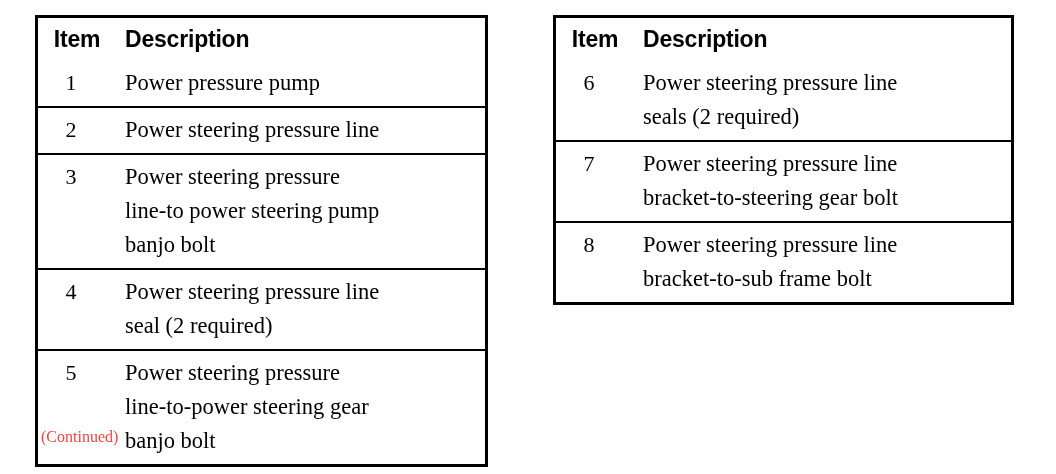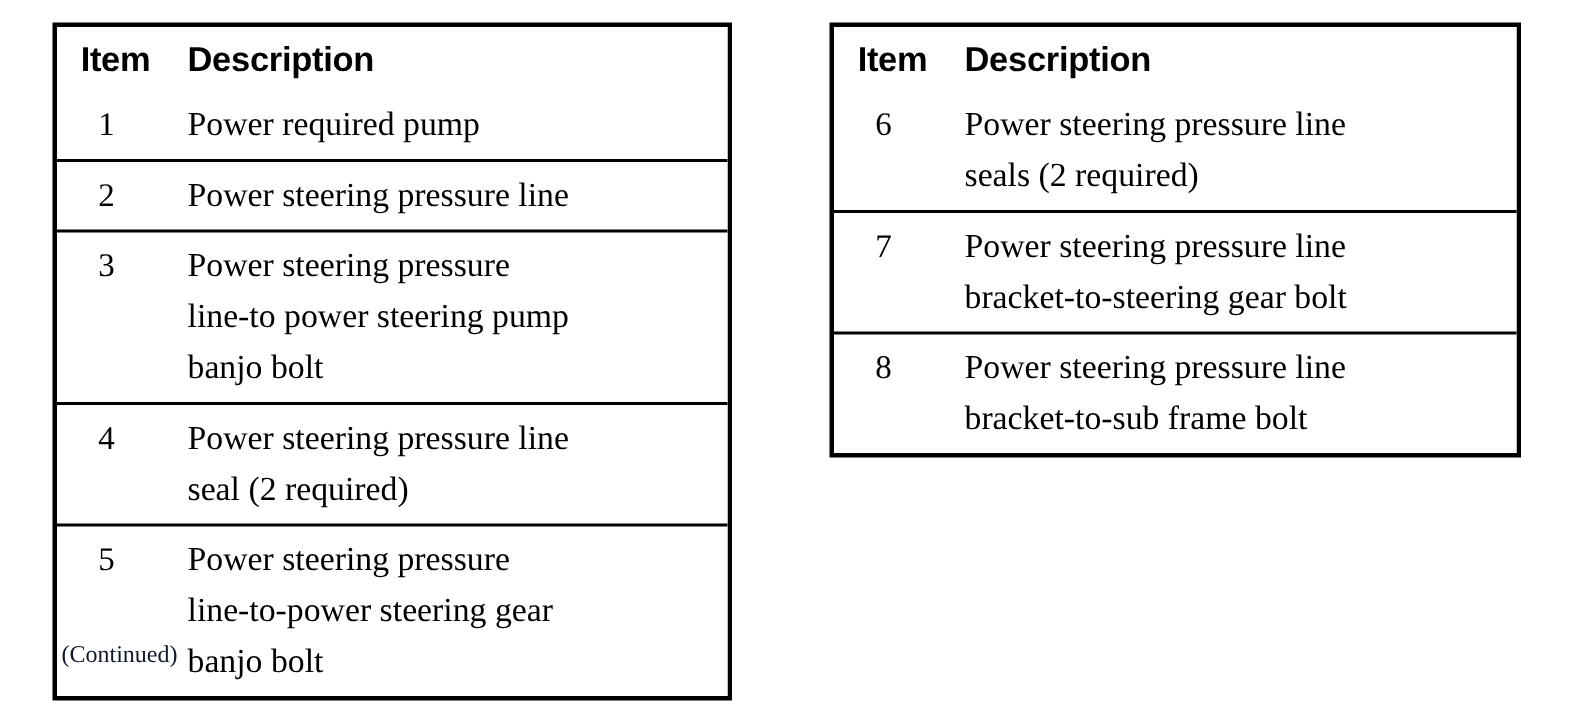--- a/index.html
+++ b/index.html
@@ -100,21 +100,21 @@
   }
 
   
   #continued-note {
     position: absolute;
     left: 41px;
     top: 428px;
     font-family: "Liberation Serif", "DejaVu Serif", serif;
     font-size: 16px;
     line-height: 18px;
-    color: #0f172a;
+    color: #ef4444;
     white-space: nowrap;
   }
 </style>
 </head>
 <body>
 
 <div class="page">
 
   <div class="parts-table" id="table-left">
     <table>
@@ -124,21 +124,21 @@
       </colgroup>
       <thead>
         <tr class="head-row row-sep">
           <th class="cell-item">Item</th>
           <th class="cell-desc">Description</th>
         </tr>
       </thead>
       <tbody>
         <tr class="body-row row-sep">
           <td class="cell-item">1</td>
-          <td class="cell-desc">Power required pump</td>
+          <td class="cell-desc">Power pressure pump</td>
         </tr>
         <tr class="body-row row-sep">
           <td class="cell-item">2</td>
           <td class="cell-desc">Power steering pressure line</td>
         </tr>
         <tr class="body-row row-sep">
           <td class="cell-item">3</td>
           <td class="cell-desc">Power steering pressure
 line-to power steering pump
 banjo bolt</td>

